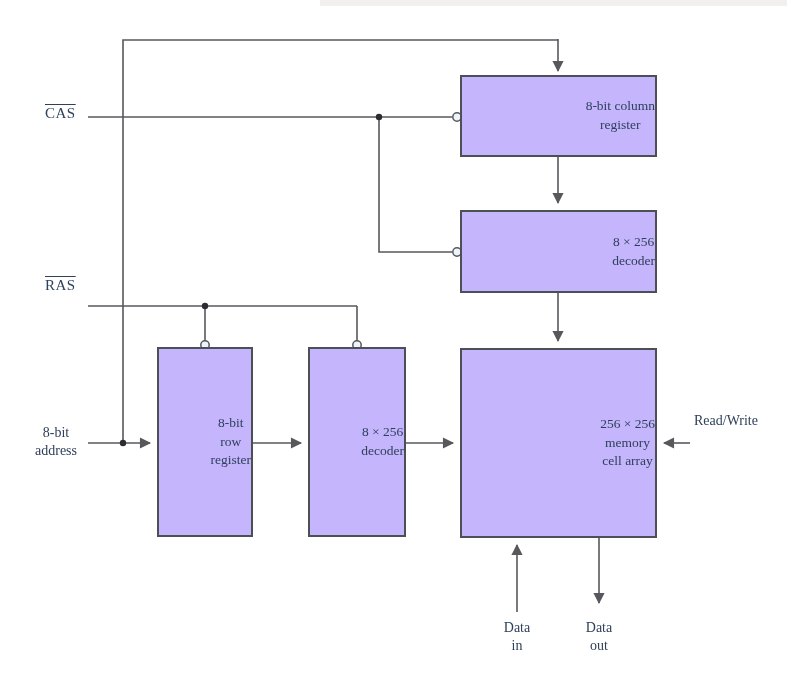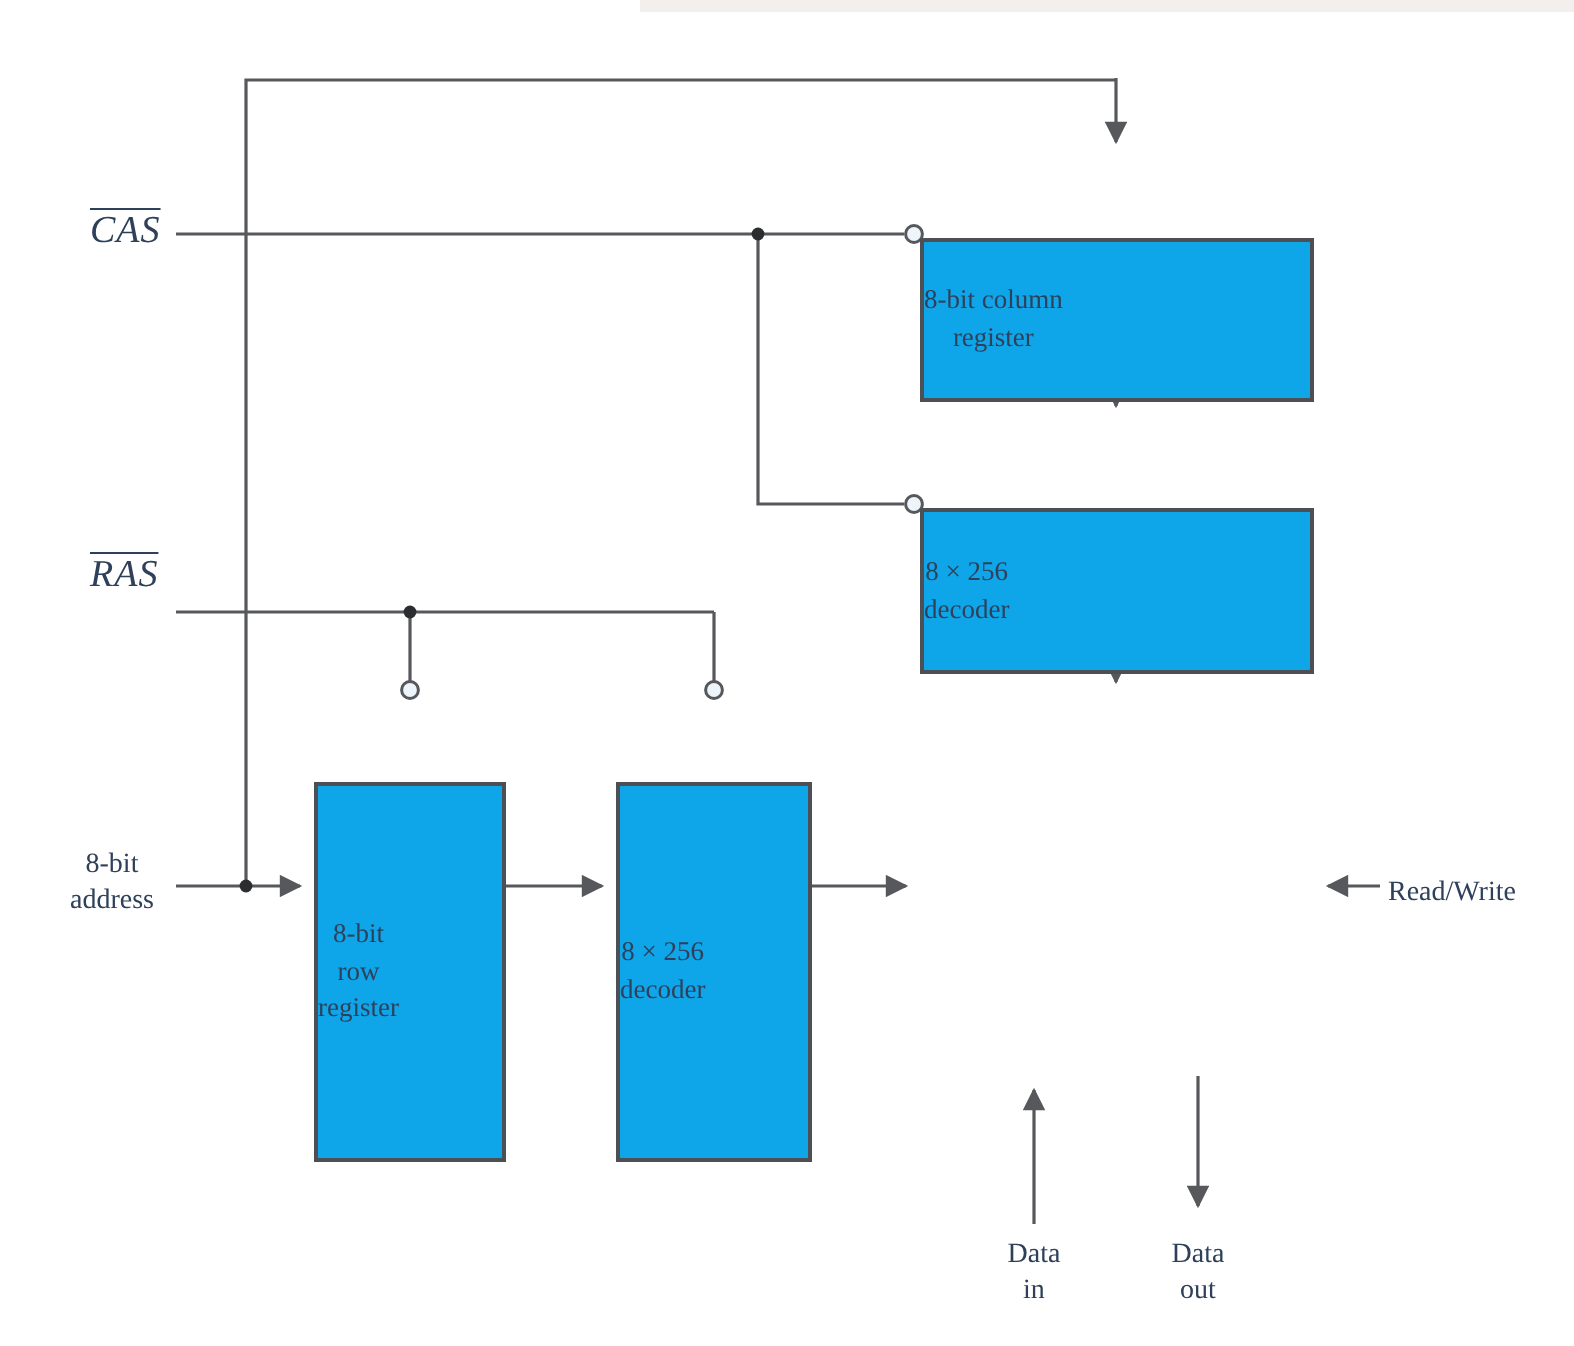--- a/index.html
+++ b/index.html
@@ -12,46 +12,44 @@
     overflow: hidden;
   }
   .artifact {
     position: absolute;
     left: 320px; top: 0; width: 467px; height: 6px;
     background: #f3efec;
   }
   .wires { position: absolute; left: 0; top: 0; }
   .block {
     position: absolute;
-    background: #0ea5e9;
+    background: #c4b5fd;
     border: 2px solid #4c4f54;
     box-sizing: border-box;
     display: flex;
     align-items: center;
-    justify-content: flex-start;
-    margin-top: 44px;
+    justify-content: flex-end;
   }
   .block-label {
     white-space: pre-line;
     text-align: center;
     font-size: 13.5px;
     line-height: 1.4;
     color: #2f405a;
   }
   .sig {
     position: absolute;
     color: #2f405a;
     font-size: 14px;
     line-height: 1.3;
   }
   .sig.center { text-align: center; white-space: pre-line; }
   .overbar {
     text-decoration: overline;
-    font-style: italic;
-    font-size: 19px;
+    font-size: 15px;
     letter-spacing: 0.5px;
   }
 </style>
 </head>
 <body>
 
 <div class="canvas">
 
   <div class="artifact"></div>
 
@@ -103,20 +101,25 @@
   <div class="block" style="left:460px; top:75px; width:197px; height:82px;">
     <div class="block-label">8-bit column
 register</div>
   </div>
 
   <div class="block" style="left:460px; top:210px; width:197px; height:83px;">
     <div class="block-label">8 × 256
 decoder</div>
   </div>
 
+  <div class="block" style="left:460px; top:348px; width:197px; height:190px;">
+    <div class="block-label">256 × 256
+memory
+cell array</div>
+  </div>
 
   <div class="block" style="left:157px; top:347px; width:96px; height:190px;">
     <div class="block-label">8-bit
 row
 register</div>
   </div>
 
   <div class="block" style="left:308px; top:347px; width:98px; height:190px;">
     <div class="block-label">8 × 256
 decoder</div>
@@ -126,21 +129,21 @@
     <span class="overbar">CAS</span>
   </div>
 
   <div class="sig" style="left:45px; top:276px;">
     <span class="overbar">RAS</span>
   </div>
 
   <div class="sig center" style="left:8px; top:424px; width:96px;">8-bit
 address</div>
 
-  <div class="sig" style="left:694px; top:438px;">Read/Write</div>
+  <div class="sig" style="left:694px; top:412px;">Read/Write</div>
 
   <div class="sig center" style="left:487px; top:619px; width:60px;">Data
 in</div>
 
   <div class="sig center" style="left:569px; top:619px; width:60px;">Data
 out</div>
 
 </div>
 
 </body></html>

